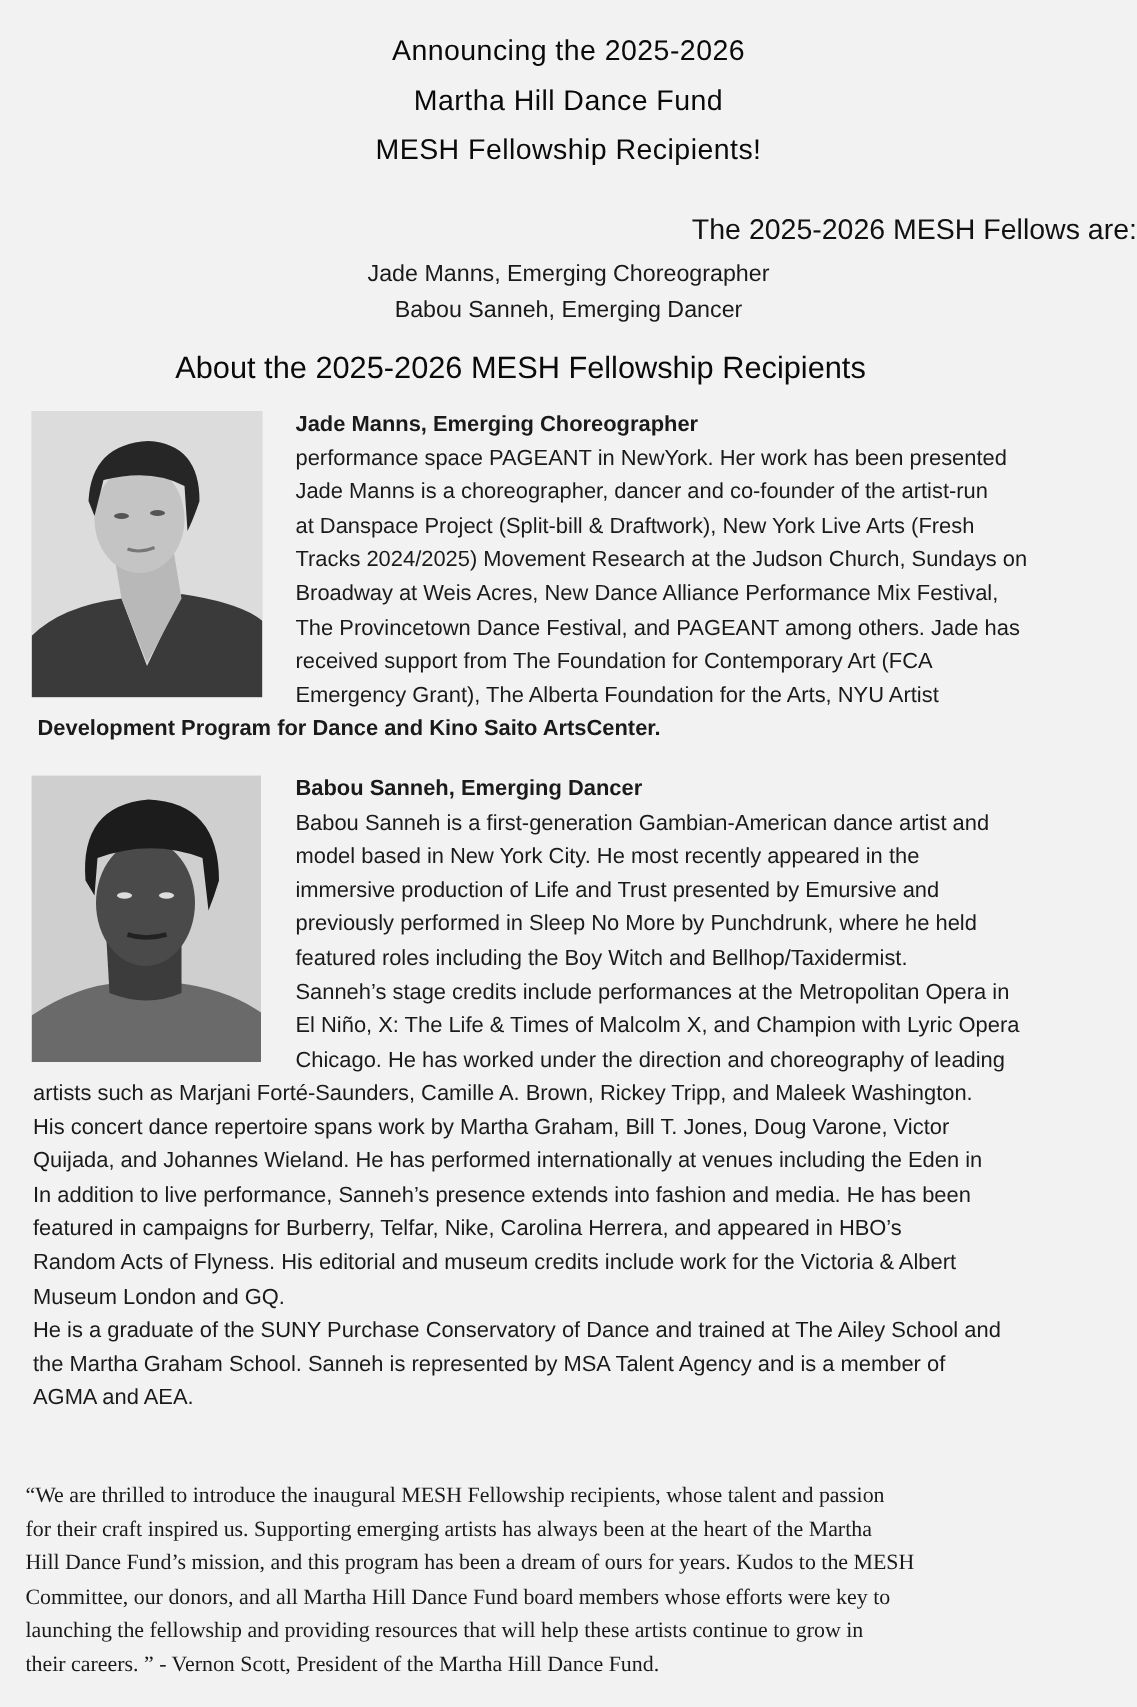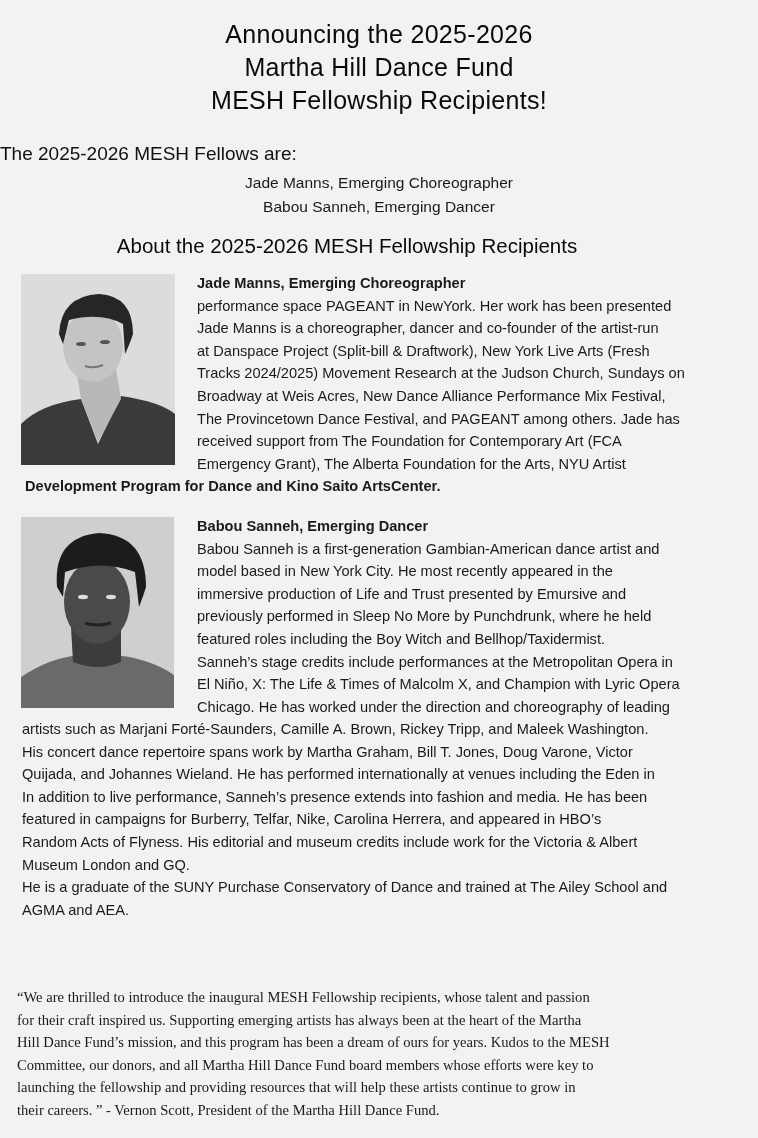--- a/index.html
+++ b/index.html
@@ -4,26 +4,26 @@
   <style>
     html, body { margin: 0; padding: 0; }
     body {
       width: 758px; height: 1138px; overflow: hidden;
       background: #f2f2f2; color: #111;
       font-family: "Liberation Sans", "DejaVu Sans", sans-serif;
       position: relative;
     }
     .title {
       position: absolute; left: 0; top: 18px; width: 758px;
-      text-align: center; font-size: 25px; line-height: 33px;
+      text-align: center; font-size: 19px; line-height: 33px;
       font-weight: 500; letter-spacing: 0.3px; color: #0a0a0a;
     }
     .title div { white-space: nowrap; }
     .fellows-heading {
-      position: absolute; left: 0; top: 143px; width: 758px; text-align: left;
+      position: absolute; left: 0; top: 143px; width: 758px; text-align: right;
       font-size: 19px; font-weight: 500; color: #111;
     }
     .fellows-list {
       position: absolute; left: 0; top: 171px; width: 758px; text-align: center;
       font-size: 15.5px; line-height: 24px; color: #1a1a1a;
     }
     .about-heading {
       position: absolute; left: 0; top: 234px; width: 694px; text-align: center;
       font-size: 20.5px; font-weight: 500; color: #0a0a0a; white-space: nowrap;
     }
@@ -124,20 +124,21 @@
 </div>
 <div class="bio" style="left:22px; top:718px;">
   <span class="line">artists such as Marjani Forté-Saunders, Camille A. Brown, Rickey Tripp, and Maleek Washington.</span>
   <span class="line">His concert dance repertoire spans work by Martha Graham, Bill T. Jones, Doug Varone, Victor</span>
   <span class="line">Quijada, and Johannes Wieland. He has performed internationally at venues including the Eden in</span>
   <span class="line">In addition to live performance, Sanneh’s presence extends into fashion and media. He has been</span>
   <span class="line">featured in campaigns for Burberry, Telfar, Nike, Carolina Herrera, and appeared in HBO’s</span>
   <span class="line">Random Acts of Flyness. His editorial and museum credits include work for the Victoria &amp; Albert</span>
   <span class="line">Museum London and GQ.</span>
   <span class="line">He is a graduate of the SUNY Purchase Conservatory of Dance and trained at The Ailey School and</span>
+  <span class="line">the Martha Graham School. Sanneh is represented by MSA Talent Agency and is a member of</span>
   <span class="line">AGMA and AEA.</span>
 </div>
 
 <div class="quote">
   <span class="line">“We are thrilled to introduce the inaugural MESH Fellowship recipients, whose talent and passion</span>
   <span class="line">for their craft inspired us. Supporting emerging artists has always been at the heart of the Martha</span>
   <span class="line">Hill Dance Fund’s mission, and this program has been a dream of ours for years. Kudos to the MESH</span>
   <span class="line">Committee, our donors, and all Martha Hill Dance Fund board members whose efforts were key to</span>
   <span class="line">launching the fellowship and providing resources that will help these artists continue to grow in</span>
   <span class="line">their careers. ” - Vernon Scott, President of the Martha Hill Dance Fund.</span>

